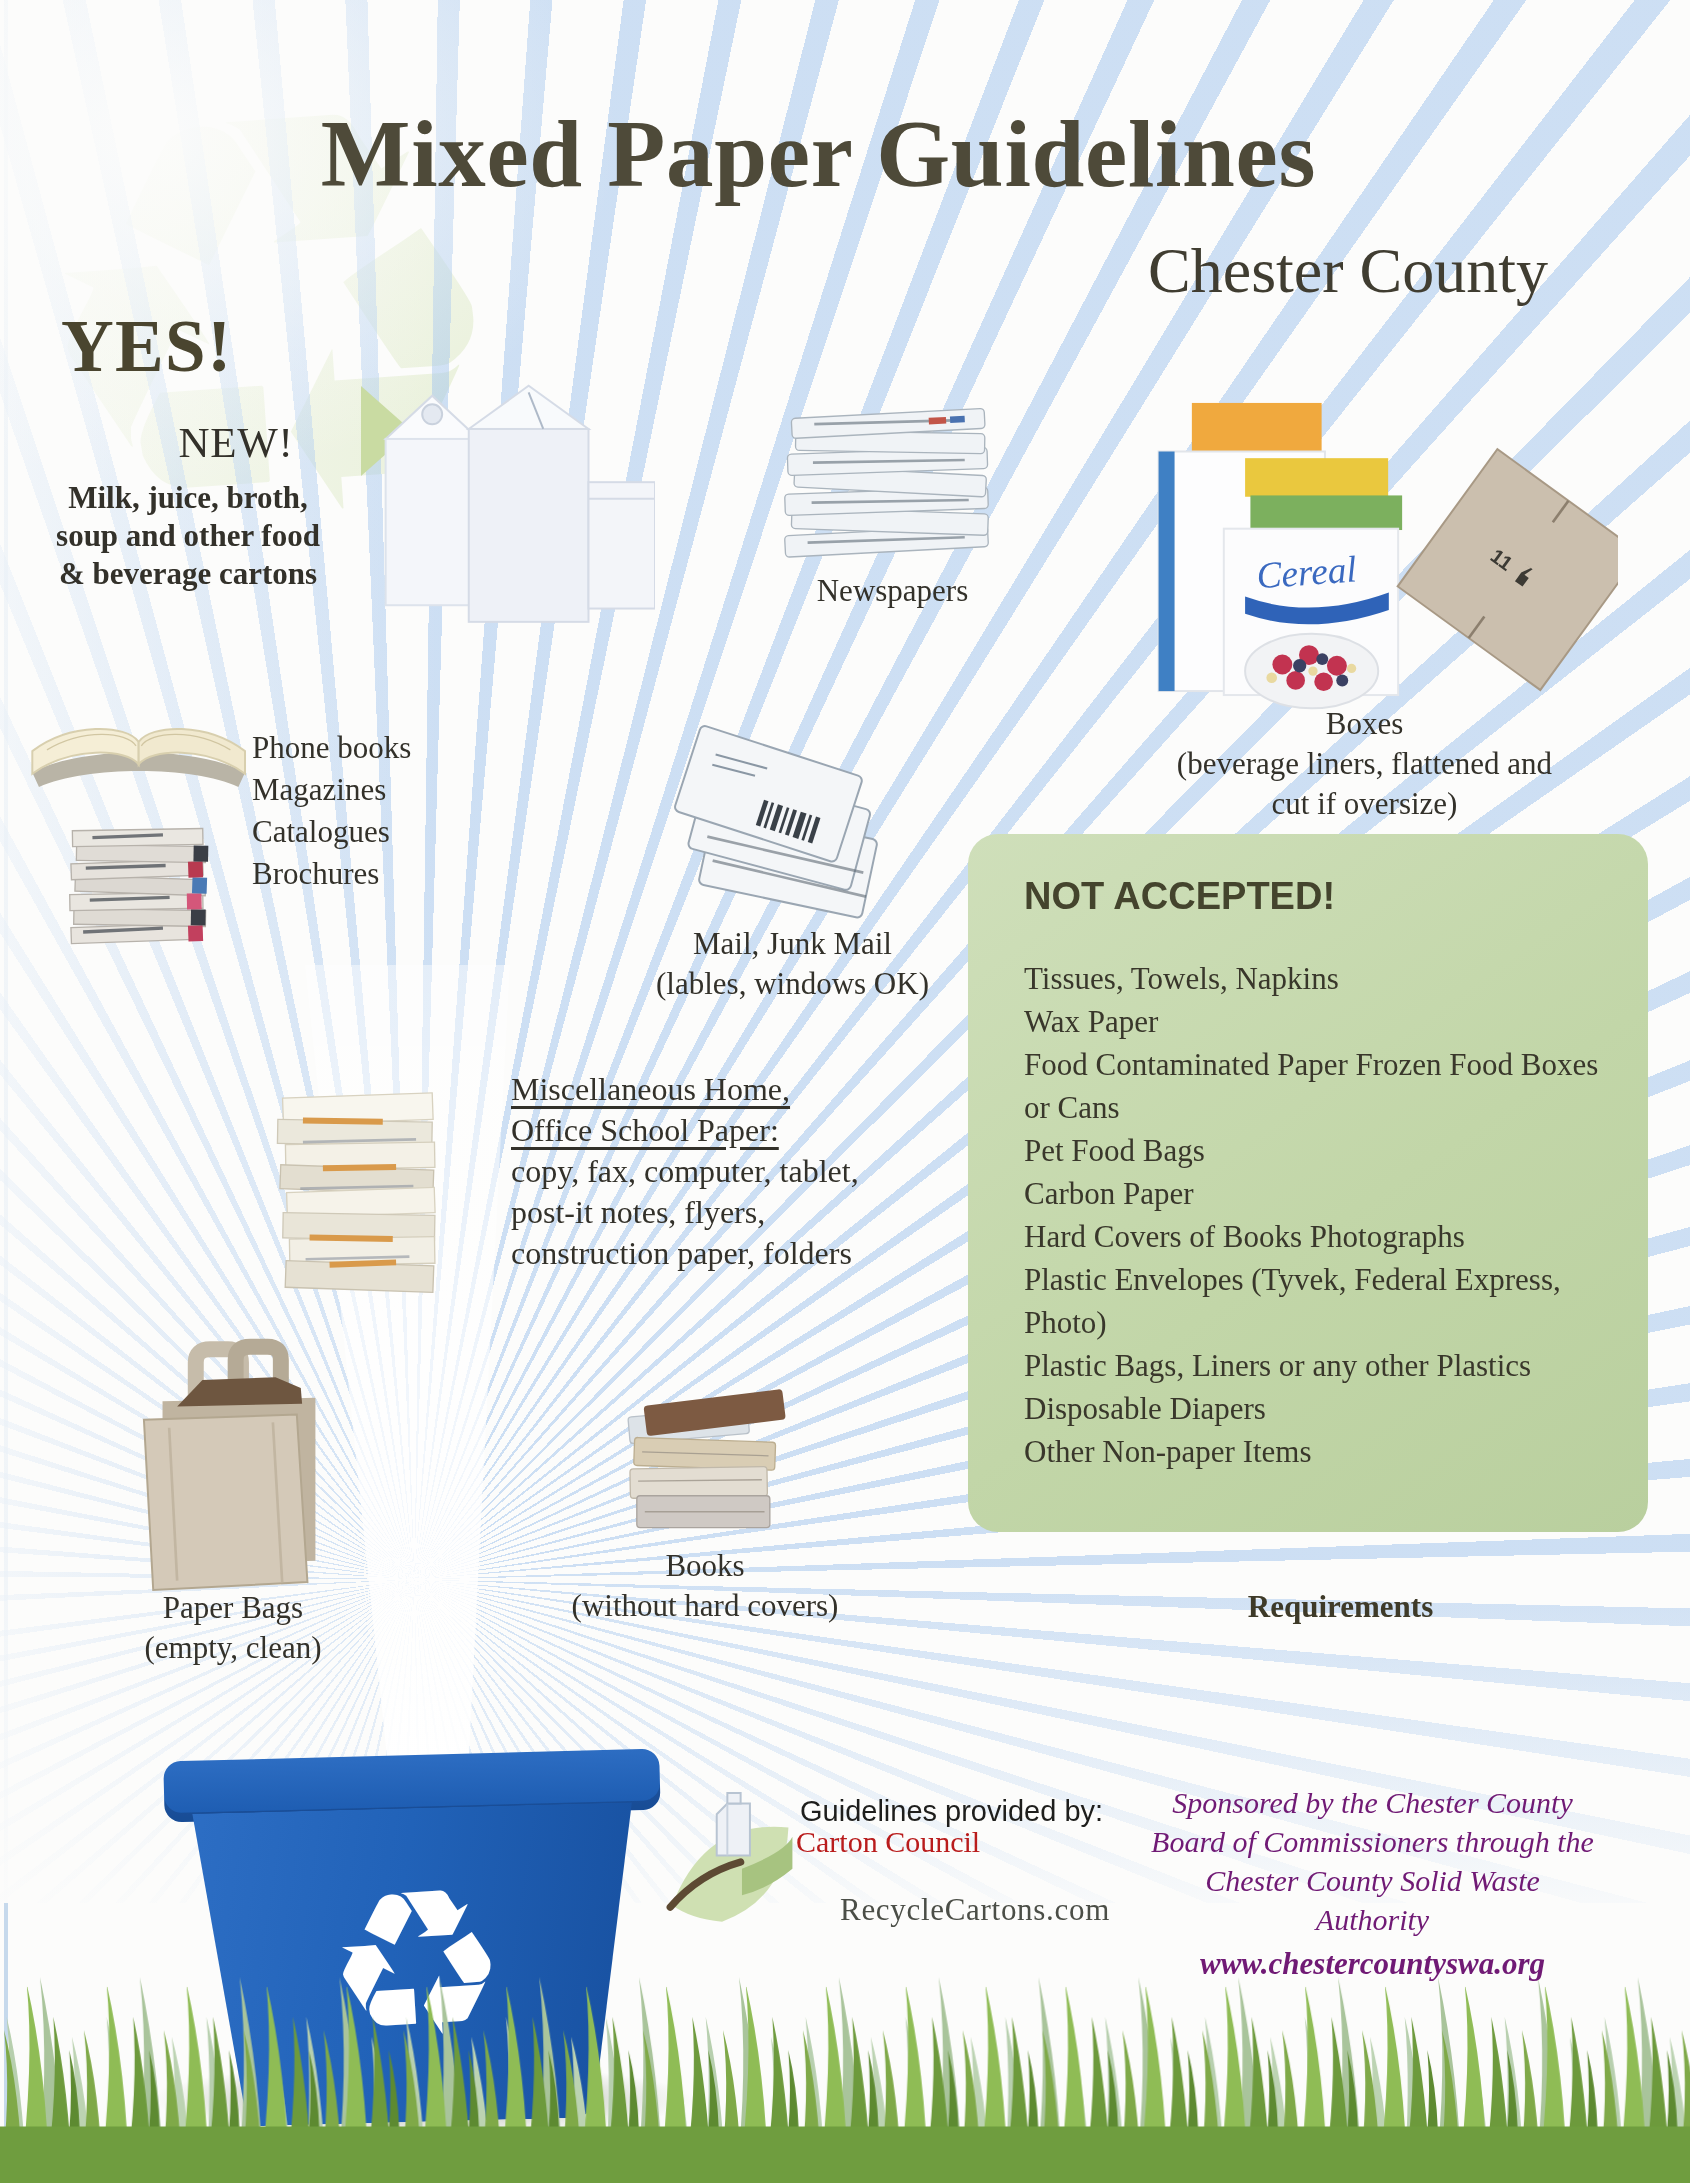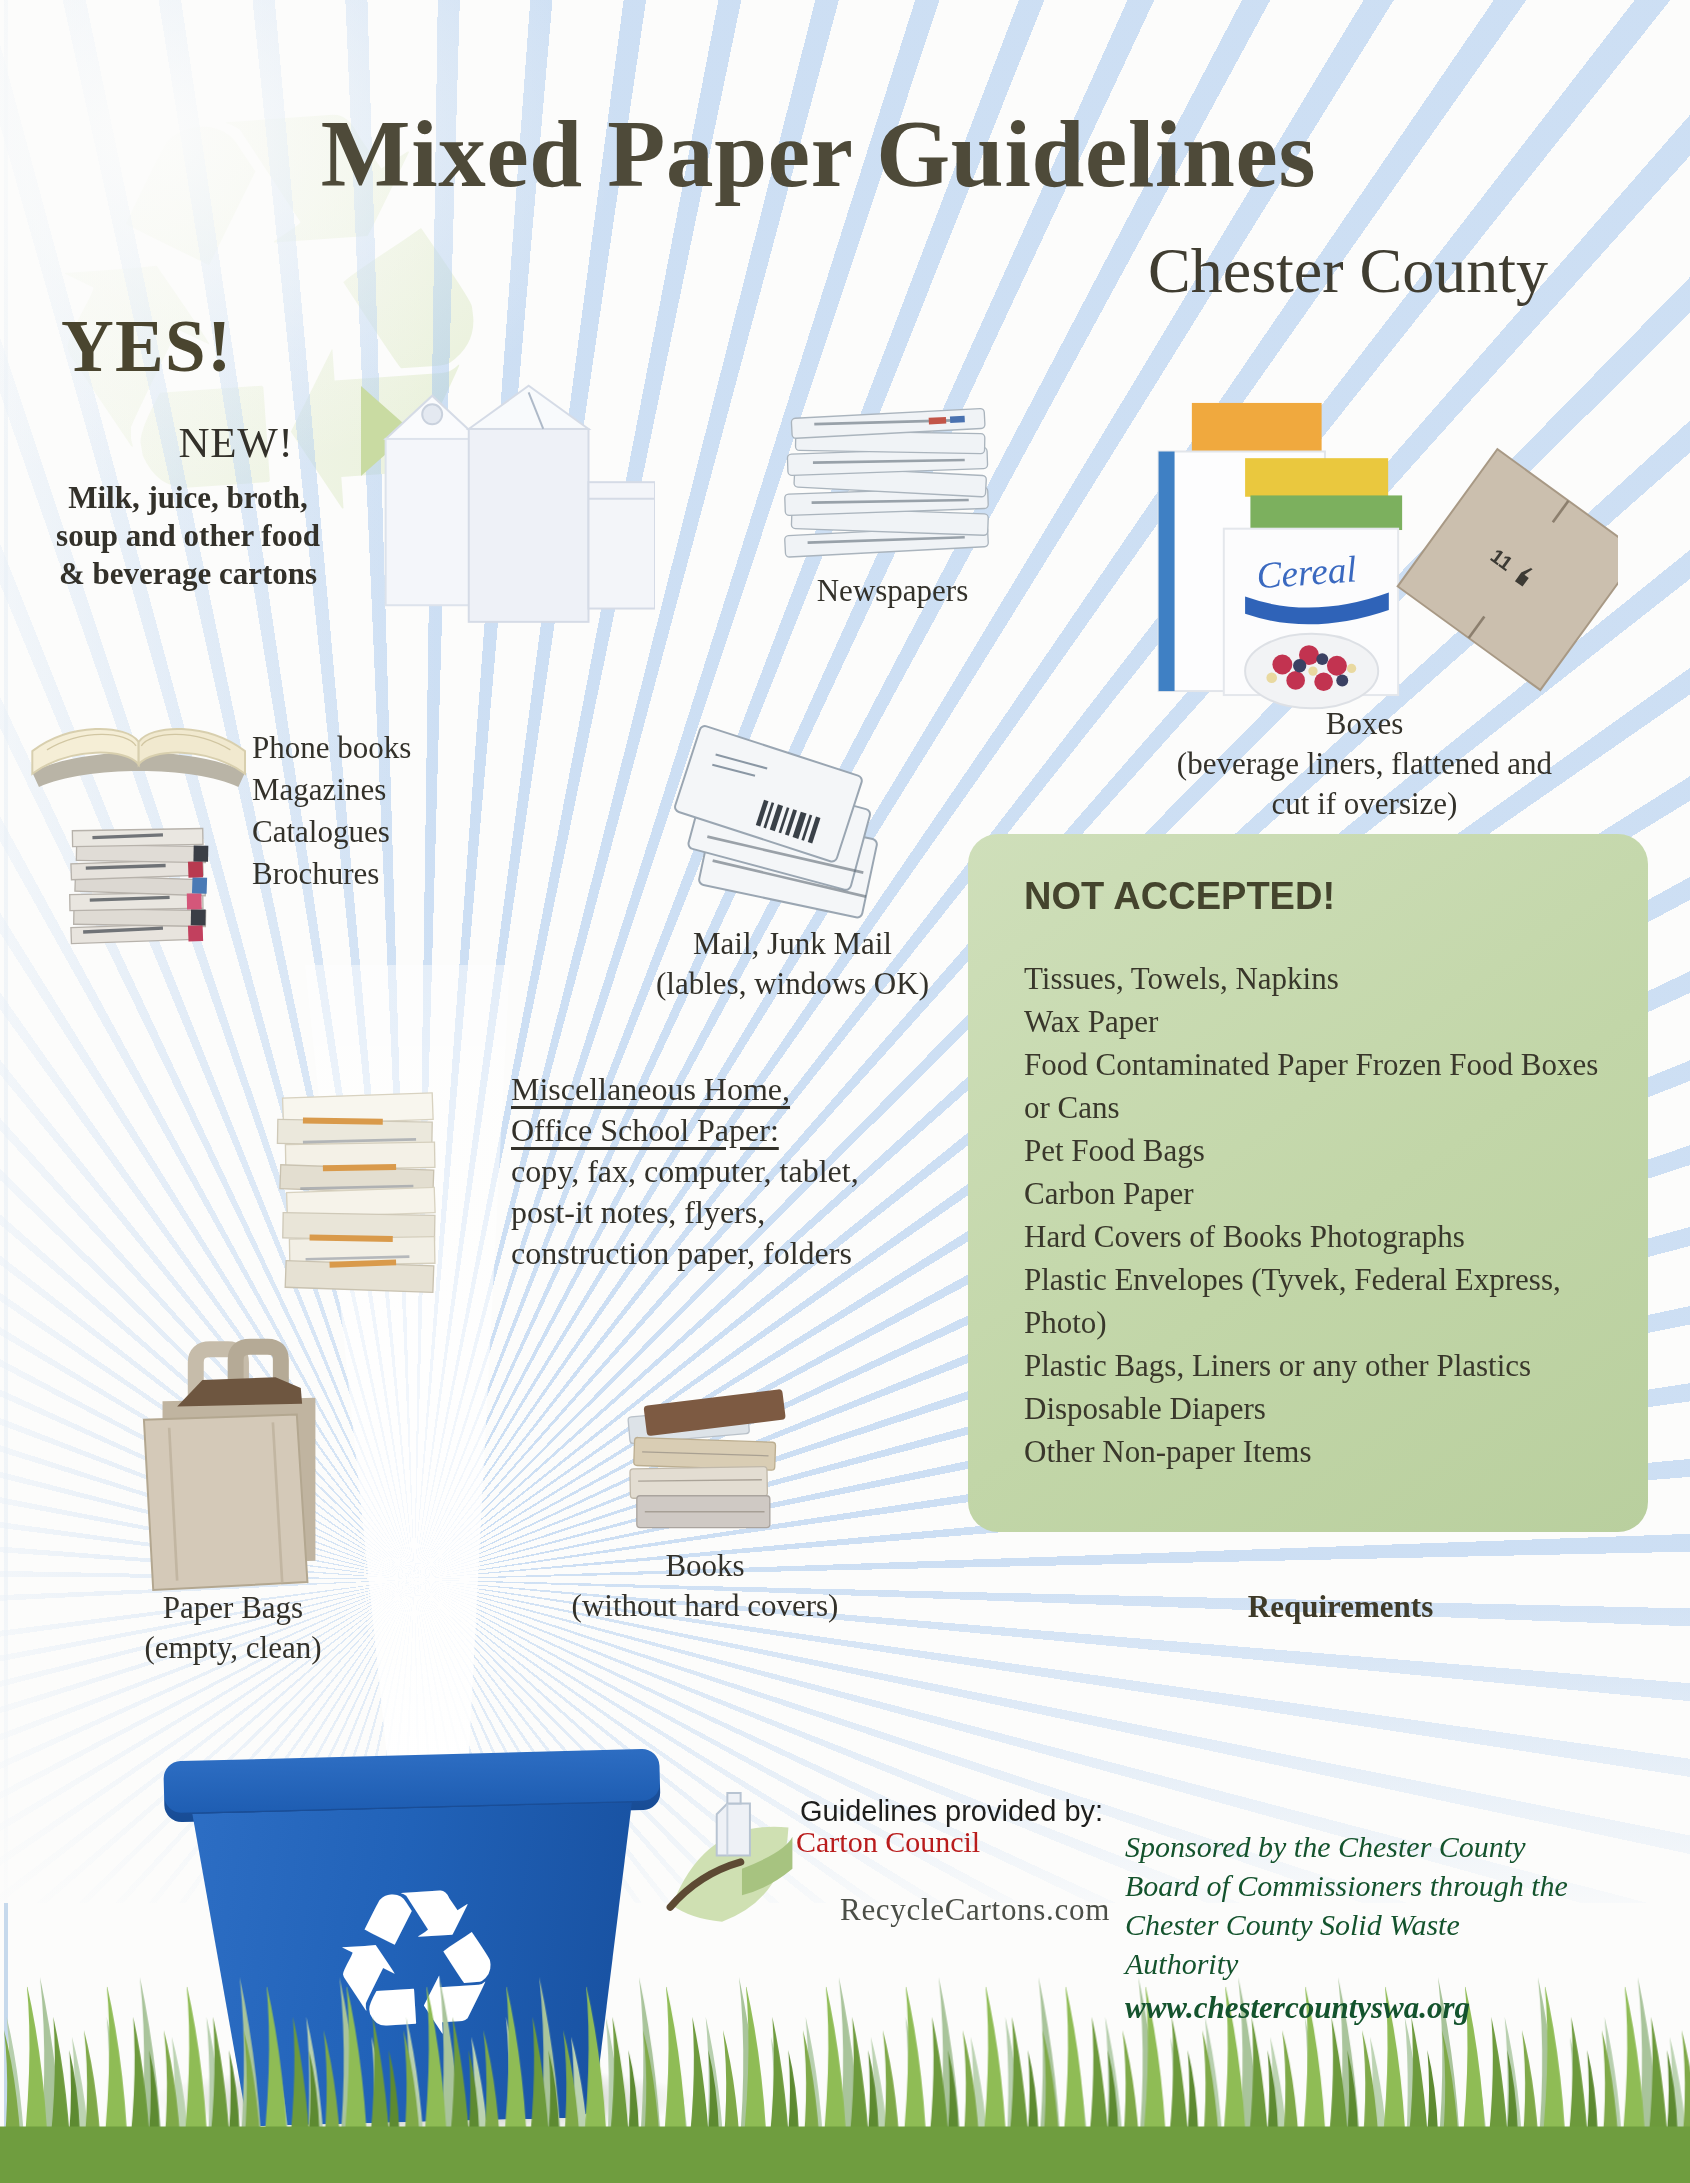--- a/index.html
+++ b/index.html
@@ -46,22 +46,22 @@
   
   .misc-text{position:absolute;left:511px;top:1069px;width:393px;z-index:3;font-size:32px;line-height:41px;color:#33312a;}
   .misc-text .u{text-decoration:underline;text-underline-offset:6px;}
   
   .contact{position:absolute;left:1102px;top:1586px;width:477px;z-index:4;text-align:center;
     font-weight:bold;font-size:31px;line-height:42px;color:#3e3a28;}
   .provided{position:absolute;left:800px;top:1795px;z-index:5;font-family:"Liberation Sans",sans-serif;
     font-size:29px;color:#1e1e1c;}
   .org{position:absolute;left:796px;top:1825px;z-index:5;font-size:30px;color:#b91c1c;}
   .site{position:absolute;left:840px;top:1892px;z-index:5;font-size:31px;color:#4b4e47;letter-spacing:0.7px;}
-  .sponsor{position:absolute;left:1125px;top:1783px;width:495px;z-index:5;text-align:left;
-    font-style:italic;font-size:30px;line-height:39px;color:#14532d;margin-top:44px;}
+  .sponsor{position:absolute;left:1125px;top:1783px;width:495px;z-index:5;text-align:center;
+    font-style:italic;font-size:30px;line-height:39px;color:#701a75;}
   .sponsor .site-line{font-weight:bold;font-size:31px;margin-top:5.3px;}
   
   .bin-shadow{position:absolute;left:146px;top:2063px;width:552px;height:73px;z-index:3;
     background:radial-gradient(ellipse at 50% 50%, rgba(38,58,20,.40), rgba(38,58,20,0) 70%);}
   .bin{position:absolute;left:168px;top:1755px;width:496px;height:373px;z-index:3;transform:rotate(-1.5deg);}
   .bin-rim{position:absolute;left:0;top:0;width:496px;height:61px;border-radius:17.3px;
     background:linear-gradient(#2d6dc2,#1c5bb0);box-shadow:inset 0 -9.3px 0 rgba(10,30,70,.25);}
   .bin-body{position:absolute;left:18.6px;top:53px;width:458px;height:314px;
     background:linear-gradient(100deg,#2d6ec4 0%,#2162b8 45%,#174f9e 100%);
     clip-path:polygon(2% 0,98% 0,88% 97%,85% 100%,15% 100%,12% 97%);

